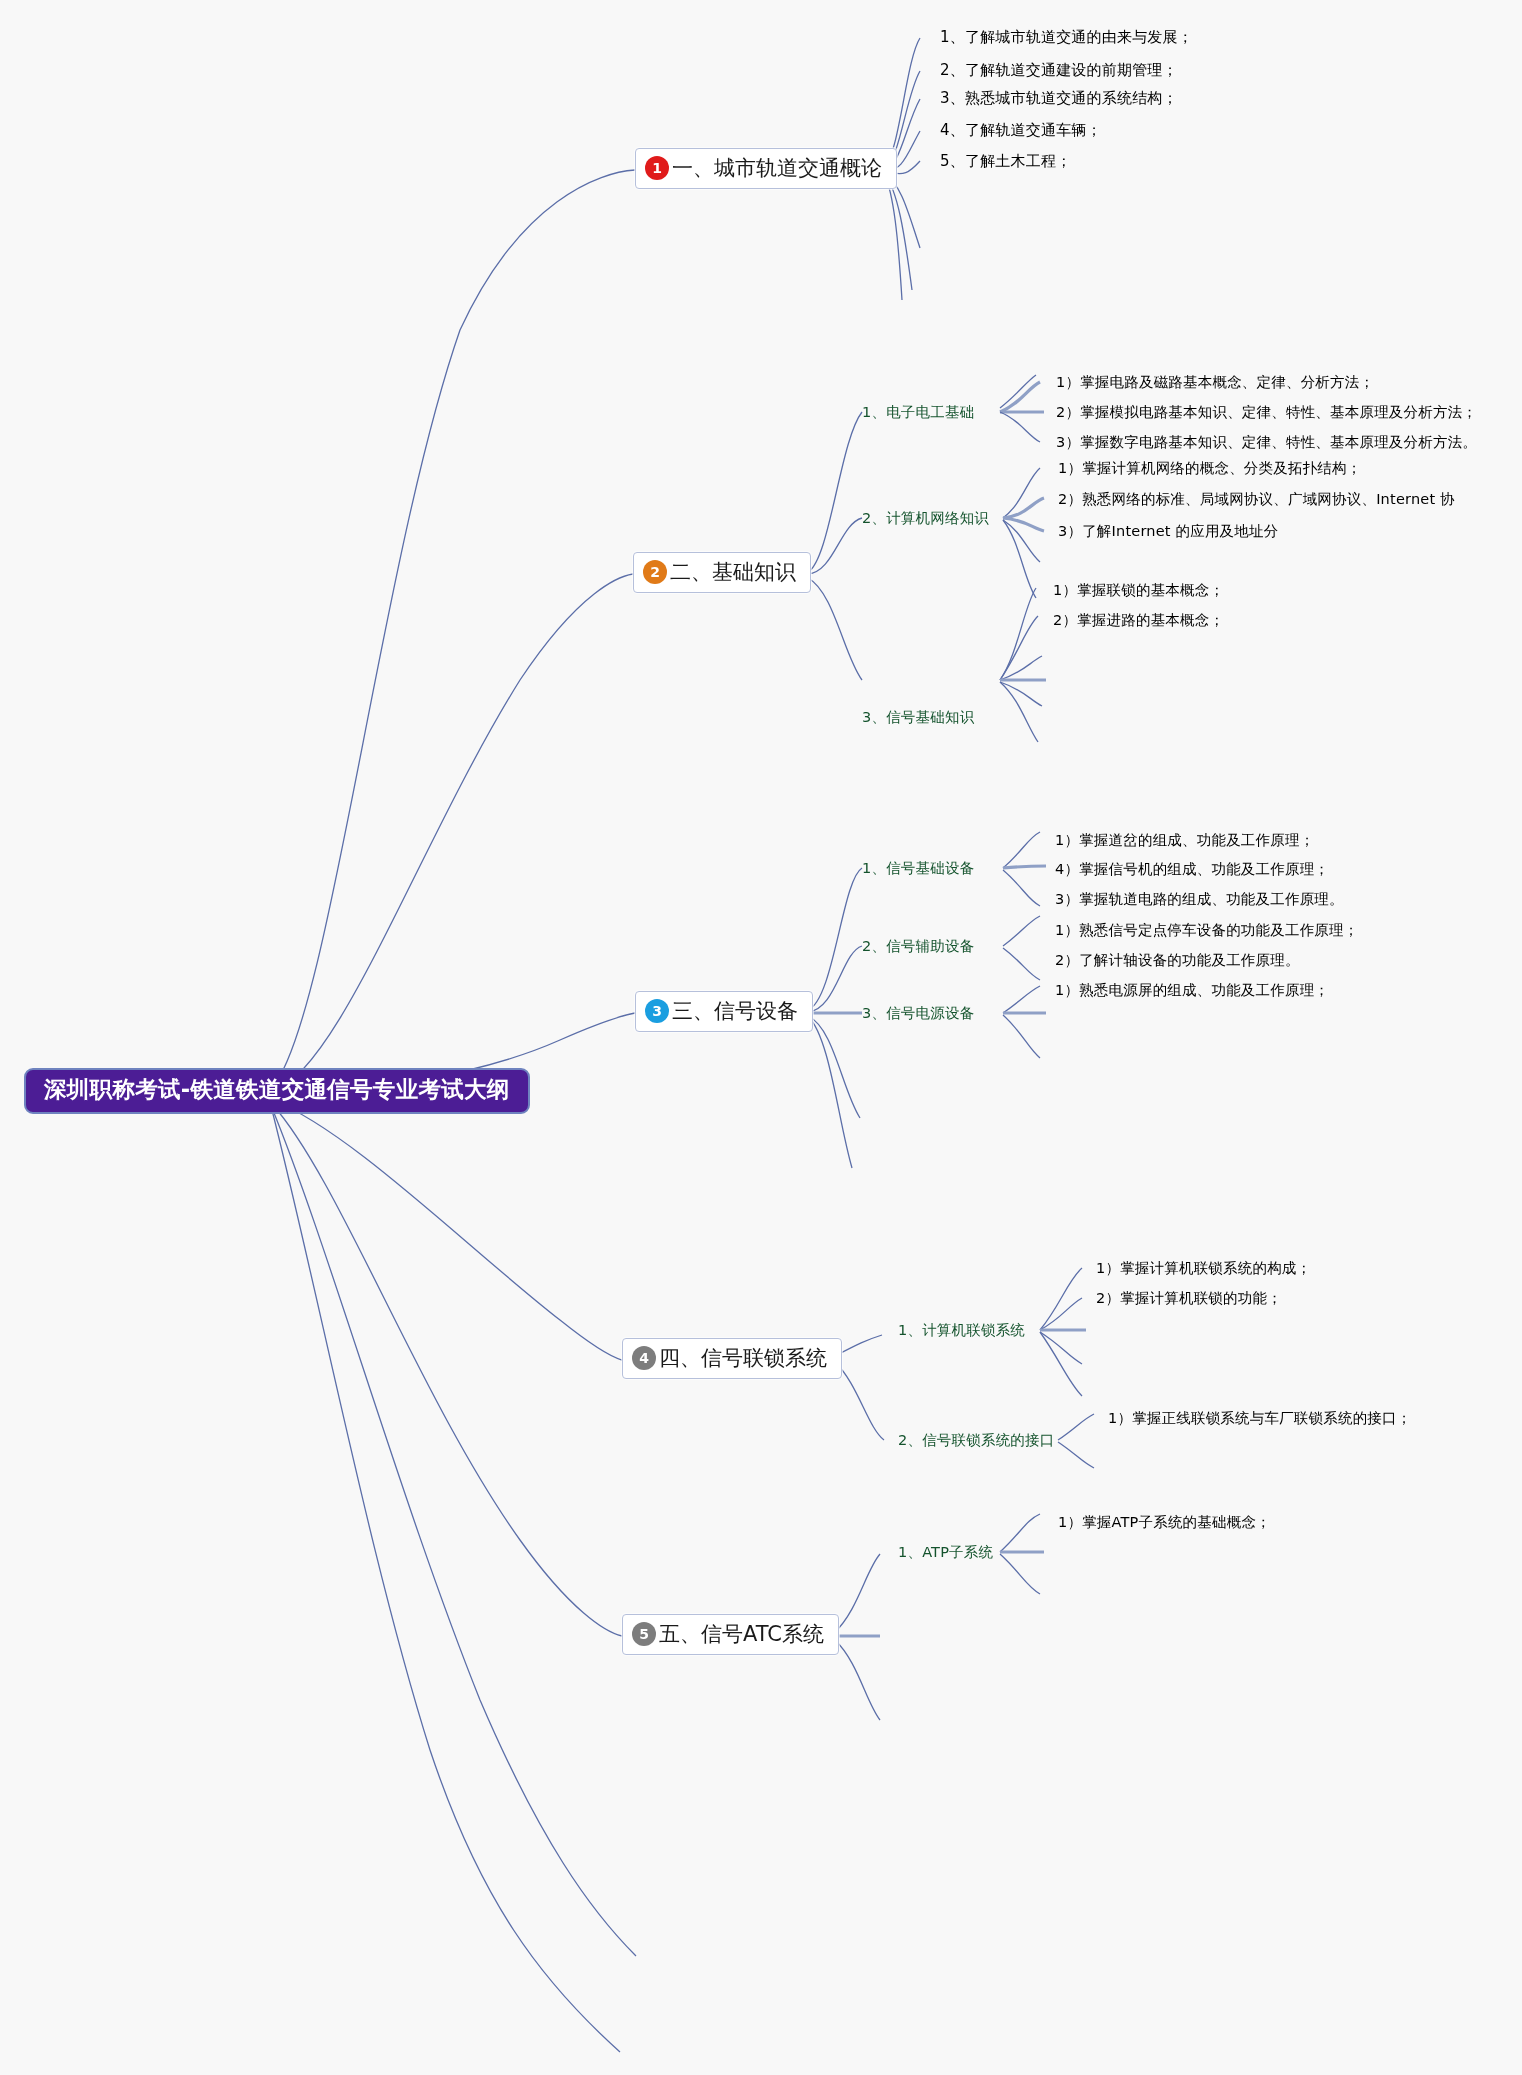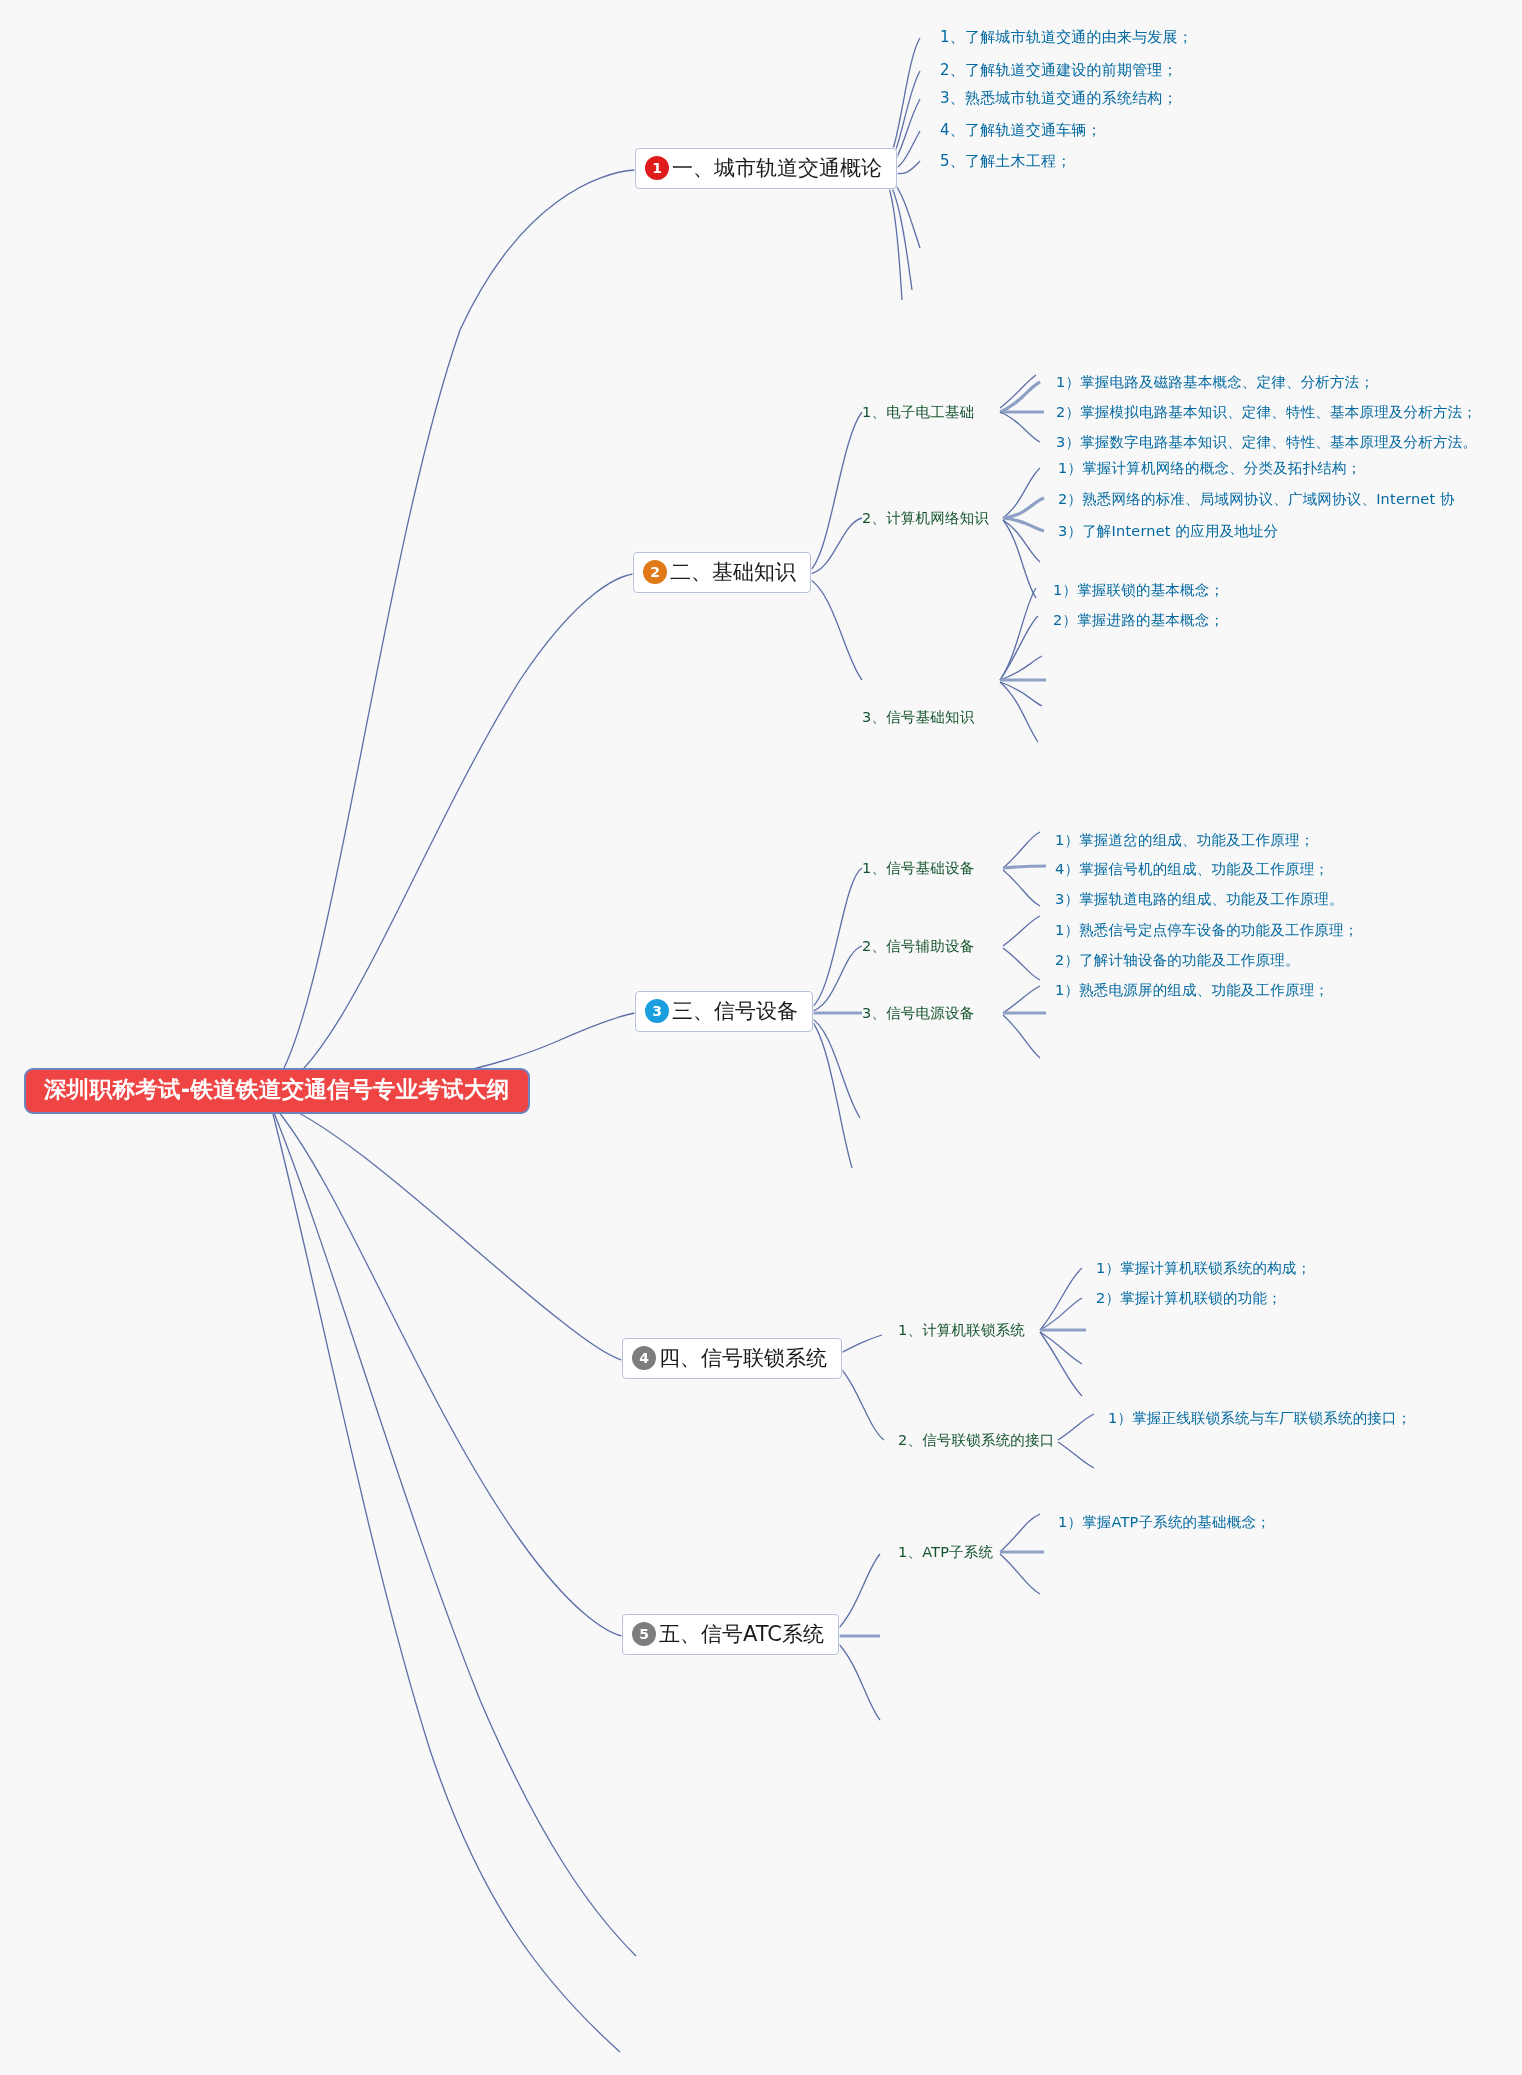--- a/index.html
+++ b/index.html
@@ -22,21 +22,21 @@
     width: 1522px; height: 2075px;
     pointer-events: none;
   }
   svg.edges path { fill: none; stroke: #5b6ea8; stroke-width: 1.3; }
   svg.edges path.thick { stroke: #8fa0c6; stroke-width: 3.2; }
 
   
   .root-node {
     position: absolute;
     left: 24px; top: 1068px;
-    background: #ef4444;
+    background: #4c1d95;
     border: 2px solid #6f83bf;
     border-radius: 9px;
     padding: 7px 18px 9px 18px;
     color: #ffffff;
     font-family: "DejaVu Sans", "Liberation Sans", sans-serif;
     font-weight: bold;
     font-size: 22.5px;
     letter-spacing: 0.3px;
     white-space: nowrap;
     line-height: 1.15;
@@ -84,21 +84,21 @@
     color: #14532d;
     letter-spacing: 0.2px;
   }
 
   
   .leaf {
     position: absolute;
     white-space: nowrap;
     font-family: "DejaVu Sans", "Liberation Sans", sans-serif;
     font-size: 14.5px;
-    color: #0369a1;
+    color: #000000;
     letter-spacing: 0.2px;
   }
   .leaf.l1 { font-size: 15px; }
 </style>
 </head>
 <body>
 
 <div id="canvas">
 
   <svg class="edges" viewBox="0 0 1522 2075">

